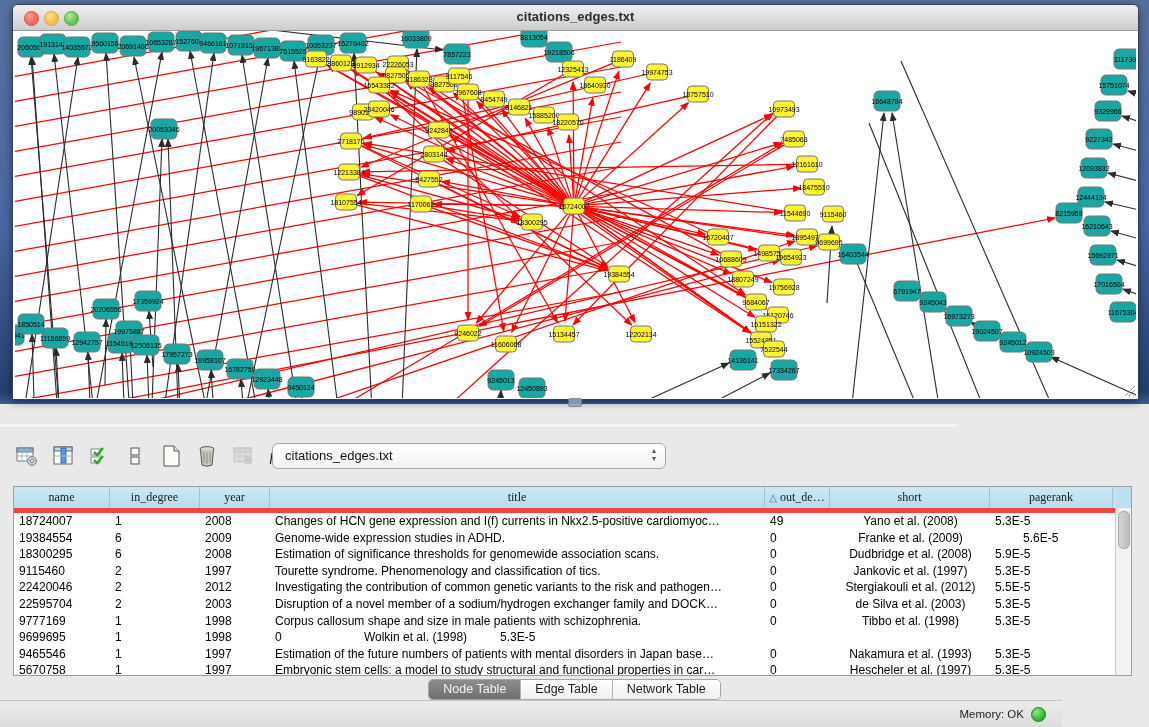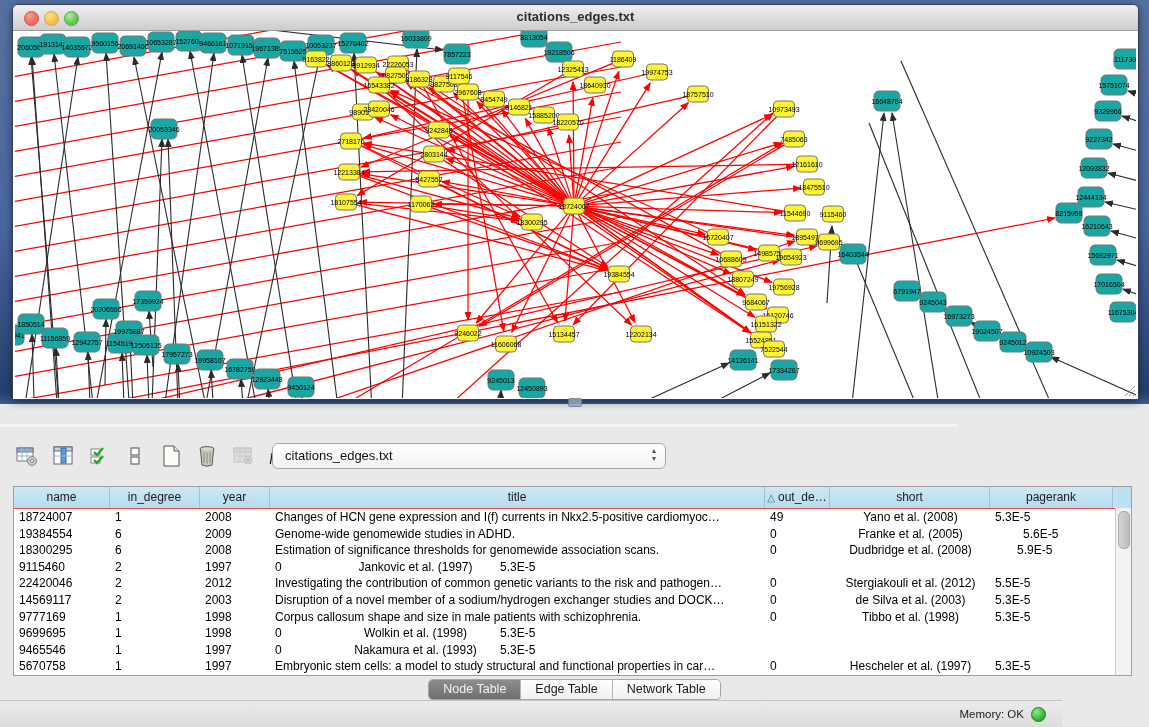--- a/index.html
+++ b/index.html
@@ -56,21 +56,21 @@
     background:linear-gradient(180deg,#FFFFFF,#F2F2F2);
     border:1px solid #A5A5A5;border-radius:6px;cursor:pointer;
   }
   #combo-value{position:absolute;left:12px;top:4px;font-size:13px;color:#111;}
   #combo-arrows{position:absolute;right:9px;top:3px;font-size:8px;color:#555;line-height:8px;text-align:center;}
   
   #grid{
     position:absolute;left:13px;top:59px;width:1117px;height:188px;
     background:#fff;border:1px solid #9E9E9E;overflow:hidden;
   }
-  #grid-header{display:flex;height:21px;background:#BFE0F0;border-bottom:1px solid #ef4444;}
+  #grid-header{display:flex;height:21px;background:#BFE0F0;border-bottom:5px solid #ef4444;font-family:Liberation Serif, serif;}
   .hcell{
     box-sizing:border-box;border-right:1px solid #9FC3D6;
     font-size:12px;color:#1A1A1A;text-align:center;line-height:21px;
     overflow:hidden;white-space:nowrap;cursor:pointer;background:linear-gradient(180deg,#CDE8F5,#B5DCEE);
   }
   .sort-tri{font-size:10px;color:#3A6E8C;margin-right:3px;}
   .grid-row{display:flex;height:16.6px;background:#fff;}
   .cell{
     box-sizing:border-box;padding:1px 4px 0 5px;font-size:12px;color:#000;
     overflow:hidden;white-space:nowrap;
@@ -813,56 +813,57 @@
           <div class="cell" style="width: 70px; flex: 0 0 70px;">2008</div>
           <div class="cell" style="width: 495px; flex: 0 0 495px;">Changes of HCN gene expression and I(f) currents in Nkx2.5-positive cardiomyoc…</div>
           <div class="cell" style="width: 65px; flex: 0 0 65px;">49</div>
           <div class="cell" style="width: 160px; flex: 0 0 160px; text-align: center;">Yano et al. (2008)</div>
           <div class="cell" style="width: 123px; flex: 0 0 123px;">5.3E-5</div>
         </div>
         <div class="grid-row">
           <div class="cell" style="width: 96px; flex: 0 0 96px;">19384554</div>
           <div class="cell" style="width: 90px; flex: 0 0 90px;">6</div>
           <div class="cell" style="width: 70px; flex: 0 0 70px;">2009</div>
-          <div class="cell" style="width: 495px; flex: 0 0 495px;">Genome-wide genomewide studies in ADHD.</div>
+          <div class="cell" style="width: 495px; flex: 0 0 495px;">Genome-wide expression studies in ADHD.</div>
           <div class="cell" style="width: 65px; flex: 0 0 65px;">0</div>
-          <div class="cell" style="width: 160px; flex: 0 0 160px; text-align: center;">Franke et al. (2005)</div>
+          <div class="cell" style="width: 160px; flex: 0 0 160px; text-align: center;">Franke et al. (2009)</div>
           <div class="cell" style="width: 123px; flex: 0 0 123px; margin-left: 28px;">5.6E-5</div>
         </div>
         <div class="grid-row">
           <div class="cell" style="width: 96px; flex: 0 0 96px;">18300295</div>
           <div class="cell" style="width: 90px; flex: 0 0 90px;">6</div>
           <div class="cell" style="width: 70px; flex: 0 0 70px;">2008</div>
           <div class="cell" style="width: 495px; flex: 0 0 495px;">Estimation of significance thresholds for genomewide association scans.</div>
           <div class="cell" style="width: 65px; flex: 0 0 65px;">0</div>
           <div class="cell" style="width: 160px; flex: 0 0 160px; text-align: center;">Dudbridge et al. (2008)</div>
-          <div class="cell" style="width: 123px; flex: 0 0 123px; margin-left: 22px;">5.9E-5</div>
+          <div class="cell" style="width: 123px; flex: 0 0 123px;">5.9E-5</div>
         </div>
         <div class="grid-row">
           <div class="cell" style="width: 96px; flex: 0 0 96px;">9115460</div>
           <div class="cell" style="width: 90px; flex: 0 0 90px;">2</div>
           <div class="cell" style="width: 70px; flex: 0 0 70px;">1997</div>
+          <div class="cell" style="width: 495px; flex: 0 0 495px;">Tourette syndrome. Phenomenology and classification of tics.</div>
           <div class="cell" style="width: 65px; flex: 0 0 65px;">0</div>
           <div class="cell" style="width: 160px; flex: 0 0 160px; text-align: center;">Jankovic et al. (1997)</div>
           <div class="cell" style="width: 123px; flex: 0 0 123px;">5.3E-5</div>
         </div>
         <div class="grid-row">
           <div class="cell" style="width: 96px; flex: 0 0 96px;">22420046</div>
           <div class="cell" style="width: 90px; flex: 0 0 90px;">2</div>
           <div class="cell" style="width: 70px; flex: 0 0 70px;">2012</div>
           <div class="cell" style="width: 495px; flex: 0 0 495px;">Investigating the contribution of common genetic variants to the risk and pathogen…</div>
           <div class="cell" style="width: 65px; flex: 0 0 65px;">0</div>
           <div class="cell" style="width: 160px; flex: 0 0 160px; text-align: center;">Stergiakouli et al. (2012)</div>
           <div class="cell" style="width: 123px; flex: 0 0 123px;">5.5E-5</div>
         </div>
         <div class="grid-row">
-          <div class="cell" style="width: 96px; flex: 0 0 96px;">14569117</div>
+          <div class="cell" style="width: 96px; flex: 0 0 96px;">22595704</div>
           <div class="cell" style="width: 90px; flex: 0 0 90px;">2</div>
           <div class="cell" style="width: 70px; flex: 0 0 70px;">2003</div>
-          <div class="cell" style="width: 495px; flex: 0 0 495px;">Disruption of a novel member of a sodium/hydrogen exchanger studies and DOCK…</div>
+          <div class="cell" style="width: 495px; flex: 0 0 495px;">Disruption of a novel member of a sodium/hydrogen exchanger family and DOCK…</div>
           <div class="cell" style="width: 65px; flex: 0 0 65px;">0</div>
           <div class="cell" style="width: 160px; flex: 0 0 160px; text-align: center;">de Silva et al. (2003)</div>
           <div class="cell" style="width: 123px; flex: 0 0 123px;">5.3E-5</div>
         </div>
         <div class="grid-row">
           <div class="cell" style="width: 96px; flex: 0 0 96px;">9777169</div>
           <div class="cell" style="width: 90px; flex: 0 0 90px;">1</div>
           <div class="cell" style="width: 70px; flex: 0 0 70px;">1998</div>
           <div class="cell" style="width: 495px; flex: 0 0 495px;">Corpus callosum shape and size in male patients with schizophrenia.</div>
           <div class="cell" style="width: 65px; flex: 0 0 65px;">0</div>
@@ -874,20 +875,21 @@
           <div class="cell" style="width: 90px; flex: 0 0 90px;">1</div>
           <div class="cell" style="width: 70px; flex: 0 0 70px;">1998</div>
           <div class="cell" style="width: 65px; flex: 0 0 65px;">0</div>
           <div class="cell" style="width: 160px; flex: 0 0 160px; text-align: center;">Wolkin et al. (1998)</div>
           <div class="cell" style="width: 123px; flex: 0 0 123px;">5.3E-5</div>
         </div>
         <div class="grid-row">
           <div class="cell" style="width: 96px; flex: 0 0 96px;">9465546</div>
           <div class="cell" style="width: 90px; flex: 0 0 90px;">1</div>
           <div class="cell" style="width: 70px; flex: 0 0 70px;">1997</div>
+          <div class="cell" style="width: 495px; flex: 0 0 495px;">Estimation of the future numbers of patients with mental disorders in Japan base…</div>
           <div class="cell" style="width: 65px; flex: 0 0 65px;">0</div>
           <div class="cell" style="width: 160px; flex: 0 0 160px; text-align: center;">Nakamura et al. (1993)</div>
           <div class="cell" style="width: 123px; flex: 0 0 123px;">5.3E-5</div>
         </div>
         <div class="grid-row">
           <div class="cell" style="width: 96px; flex: 0 0 96px;">5670758</div>
           <div class="cell" style="width: 90px; flex: 0 0 90px;">1</div>
           <div class="cell" style="width: 70px; flex: 0 0 70px;">1997</div>
           <div class="cell" style="width: 495px; flex: 0 0 495px;">Embryonic stem cells: a model to study structural and functional properties in car…</div>
           <div class="cell" style="width: 65px; flex: 0 0 65px;">0</div>

